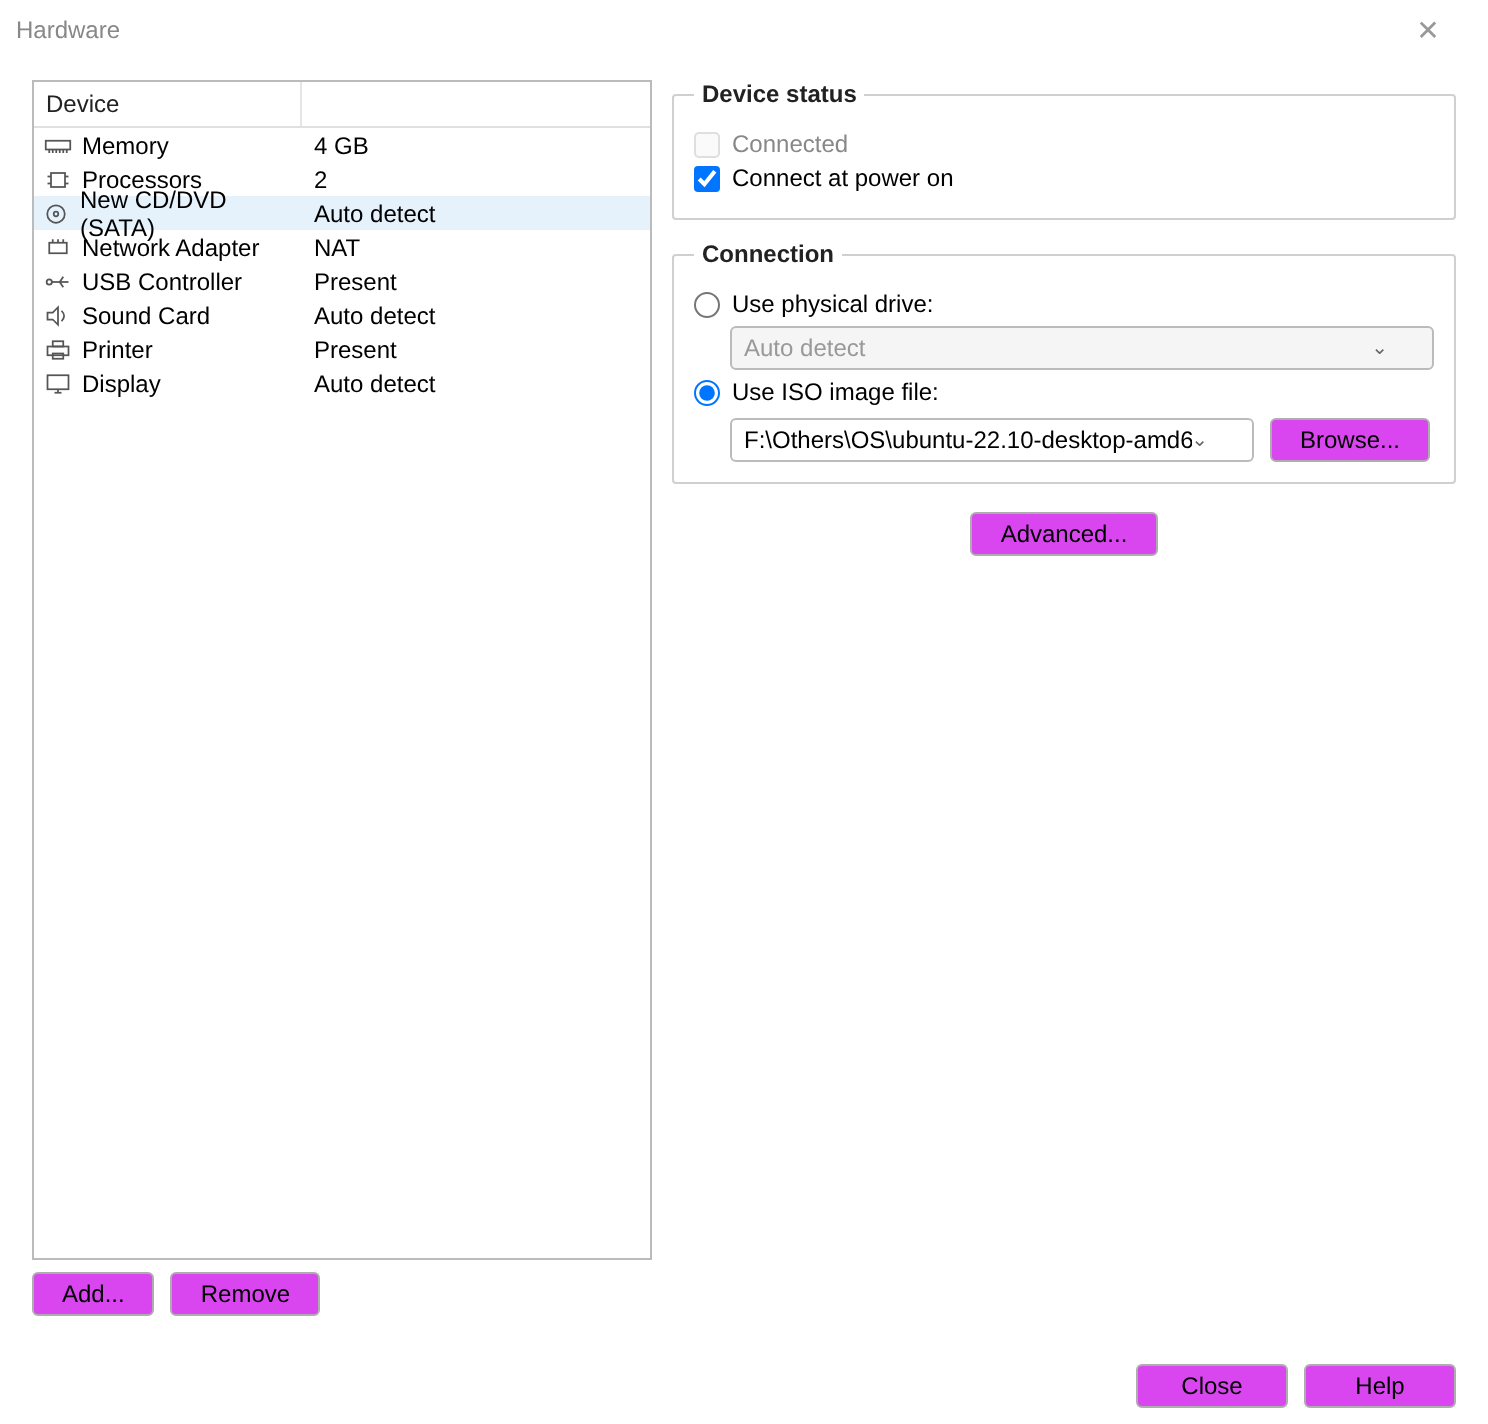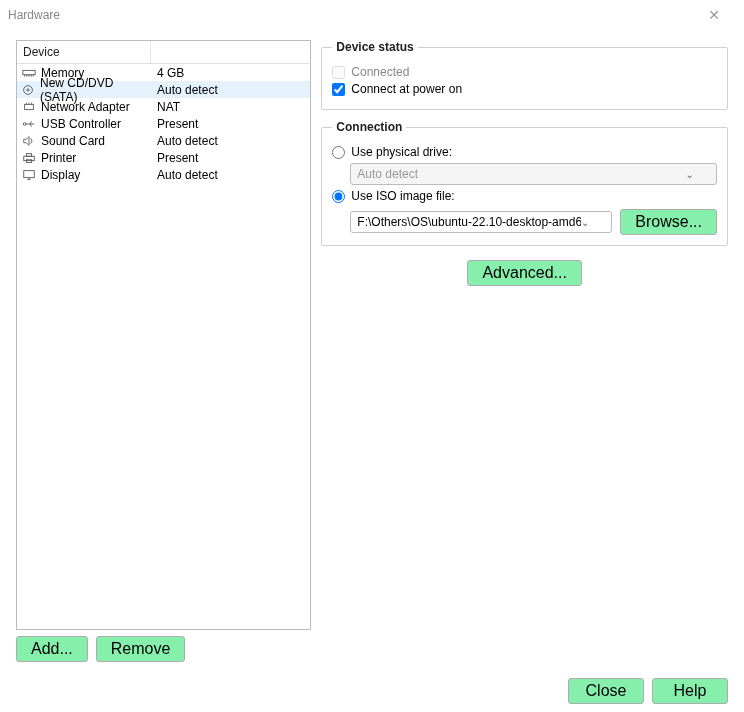--- a/index.html
+++ b/index.html
@@ -63,22 +63,22 @@
 }
 .icon svg { width: 14px; height: 12px; }
 .left-buttons {
   display: flex;
   justify-content: flex-start;
   gap: 8px;
   margin-top: 6px;
 }
 button {
   font-family: inherit;
-  font-size: 16px;
-  background: #86efac;
+  font-size: 12px;
+  background: #d946ef;
   border: 1px solid #adadad;
   border-radius: 3px;
   padding: 3px 14px;
   cursor: default;
 }
 
 .right-panel { flex: 1; display: flex; flex-direction: column; gap: 10px; }
 fieldset {
   border: 1px solid #d0d0d0;
   border-radius: 2px;
@@ -149,20 +149,35 @@
                   <line x1="7" y1="8" x2="7" y2="10" stroke="#555"></line>
                   <line x1="9" y1="8" x2="9" y2="10" stroke="#555"></line>
                   <line x1="11" y1="8" x2="11" y2="10" stroke="#555"></line>
                   <line x1="13" y1="8" x2="13" y2="10" stroke="#555"></line>
                 </svg>
               </span>
               <span>Memory</span>
             </div>
             <div class="cell-summary">4 GB</div>
           </div>
+          <div class="table-row">
+            <div class="cell-device">
+              <span class="icon">
+                <svg viewBox="0 0 16 12">
+                  <rect x="4" y="2" width="8" height="8" fill="none" stroke="#555"></rect>
+                  <line x1="2" y1="4" x2="4" y2="4" stroke="#555"></line>
+                  <line x1="2" y1="8" x2="4" y2="8" stroke="#555"></line>
+                  <line x1="12" y1="4" x2="14" y2="4" stroke="#555"></line>
+                  <line x1="12" y1="8" x2="14" y2="8" stroke="#555"></line>
+                </svg>
+              </span>
+              <span>Processors</span>
+            </div>
+            <div class="cell-summary">2</div>
+          </div>
           <div class="table-row selected">
             <div class="cell-device">
               <span class="icon">
                 <svg viewBox="0 0 16 12">
                   <circle cx="8" cy="6" r="5" fill="none" stroke="#555"></circle>
                   <circle cx="8" cy="6" r="1.3" fill="none" stroke="#555"></circle>
                 </svg>
               </span>
               <span>New CD/DVD (SATA)</span>
             </div>

